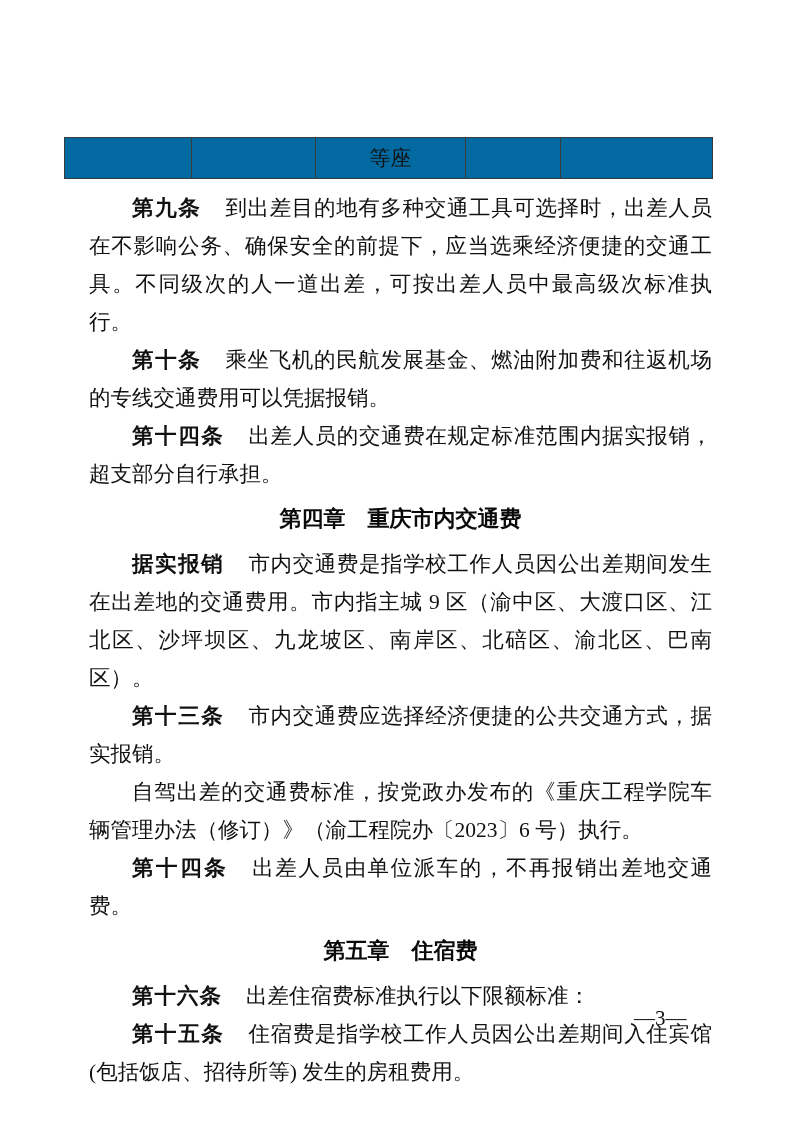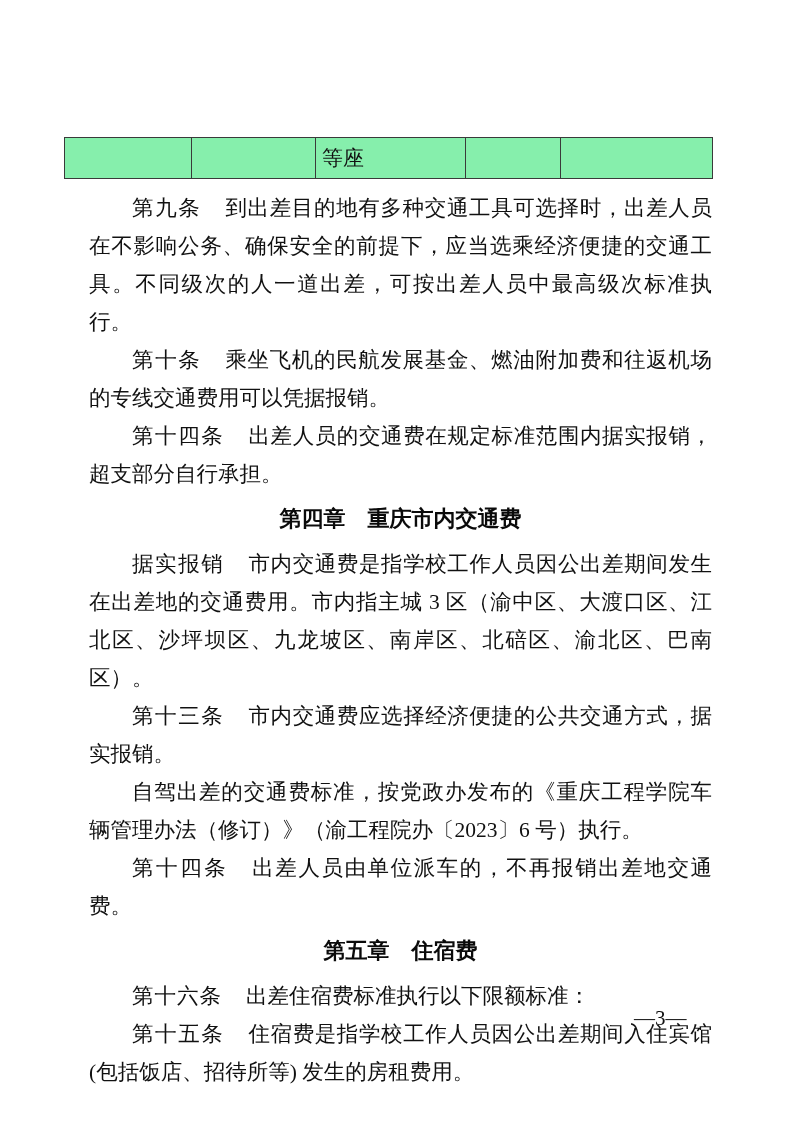--- a/index.html
+++ b/index.html
@@ -21,41 +21,41 @@
     width: 648px;
     border-collapse: collapse;
     table-layout: fixed;
   }
   table.frag td {
     border: 1.6px solid #3a3a3a;
     height: 38px;
     font-size: 21px;
     padding: 1px 6px;
     vertical-align: middle;
-    text-align: left;
-    background: #86efac;
+    text-align: center;
+    background: #0369a1;
   }
 
   
   .body {
     position: absolute;
     left: 89px; top: 189px;
     width: 623px;
     font-size: 21.5px;
     line-height: 38px;
     text-align: justify;
     text-justify: inter-ideograph;
   }
   p.para {
     margin: 0;
     text-indent: 2em;
   }
   .label {
     font-family: "Liberation Sans", "DejaVu Sans", sans-serif;
-    font-weight: 400;
+    font-weight: 700;
     margin-right: 24px;
     letter-spacing: 1px;
   }
   .label:empty { margin-right: 0; letter-spacing: 0; }
   h2.chapter {
     margin: 5px 0;
     text-align: center;
     text-indent: 0;
     font-family: Liberation Serif, serif;
     font-weight: 700;
@@ -107,21 +107,21 @@
       <span class="label">第十条</span><span>乘坐飞机的民航发展基金、燃油附加费和往返机场的专线交通费用可以凭据报销。</span>
     </p>
 
     <p class="para">
       <span class="label">第十四条</span><span>出差人员的交通费在规定标准范围内据实报销，超支部分自行承担。</span>
     </p>
 
     <h2 class="chapter">第四章　重庆市内交通费</h2>
 
     <p class="para">
-      <span class="label">据实报销</span><span>市内交通费是指学校工作人员因公出差期间发生在出差地的交通费用。市内指主城 3 区（渝中区、大渡口区、江北区、沙坪坝区、九龙坡区、南岸区、北碚区、渝北区、巴南区）。</span>
+      <span class="label">据实报销</span><span>市内交通费是指学校工作人员因公出差期间发生在出差地的交通费用。市内指主城 9 区（渝中区、大渡口区、江北区、沙坪坝区、九龙坡区、南岸区、北碚区、渝北区、巴南区）。</span>
     </p>
 
     <p class="para">
       <span class="label">第十三条</span><span>市内交通费应选择经济便捷的公共交通方式，据实报销。</span>
     </p>
 
     <p class="para">
       <span class="label"></span><span>自驾出差的交通费标准，按党政办发布的《重庆工程学院车辆管理办法（修订）》（渝工程院办〔2023〕6 号）执行。</span>
     </p>
 

